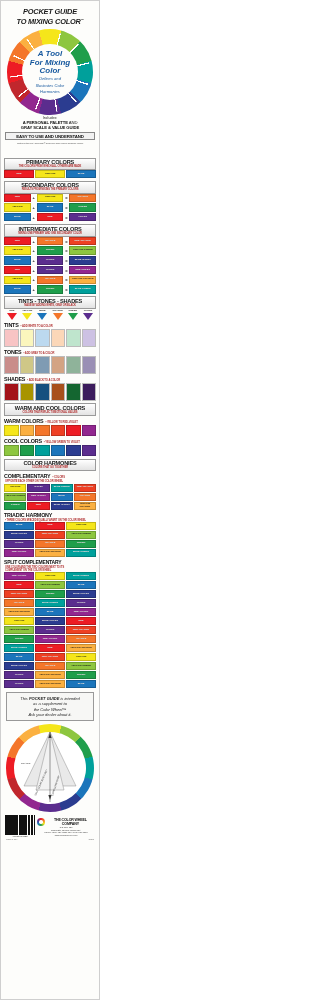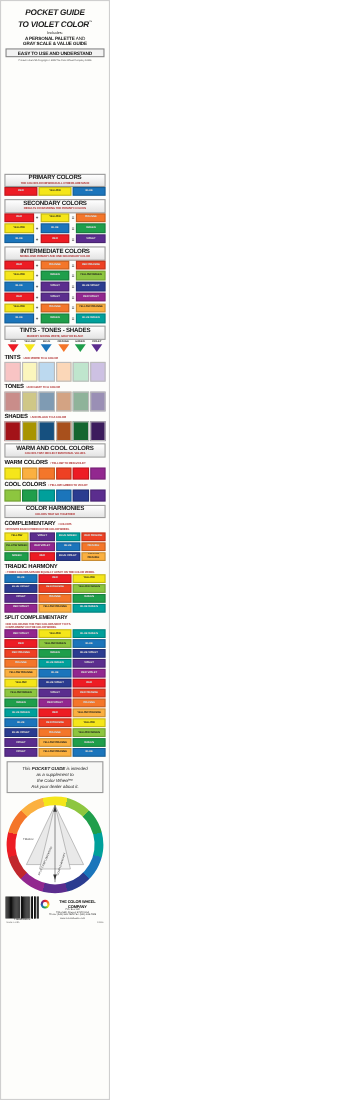--- a/index.html
+++ b/index.html
@@ -269,23 +269,34 @@
   .tiny-legal { display:flex; justify-content: space-between; font-size: 2px; color:#666; padding: 1px 2px 0; }
 </style>
 </head>
 <body>
 
 <div class="page">
 
   <div class="masthead">
     <div class="title-block">
       <div class="title-line">POCKET GUIDE</div>
-      <div class="title-line"><span>TO VIOLET COLOR</span><span class="tm-sup">™</span></div>
-    </div>
-
+      <div class="title-line"><span>TO MIXING COLOR</span><span class="tm-sup">™</span></div>
+    </div>
+
+    <div class="wheel-wrap">
+      <div class="wheel-ring"></div>
+      <div class="wheel-hub">
+        <div class="hub-big">A Tool</div>
+        <div class="hub-big">For Mixing</div>
+        <div class="hub-big">Color</div>
+        <div class="hub-small">Defines and</div>
+        <div class="hub-small">Illustrates Color</div>
+        <div class="hub-small">Harmonies</div>
+      </div>
+    </div>
 
     <div class="includes">
       <div class="inc-label">Includes:</div>
       <div class="inc-line"><span>A PERSONAL PALETTE</span><em> AND </em></div>
       <div class="inc-line">GRAY SCALE &amp; VALUE GUIDE</div>
     </div>
     <div class="easy-bar">EASY TO USE AND UNDERSTAND</div>
     <div class="legal">Printed in the USA   Copyright © 2005 The Color Wheel Company   13106</div>
   </div>
 

